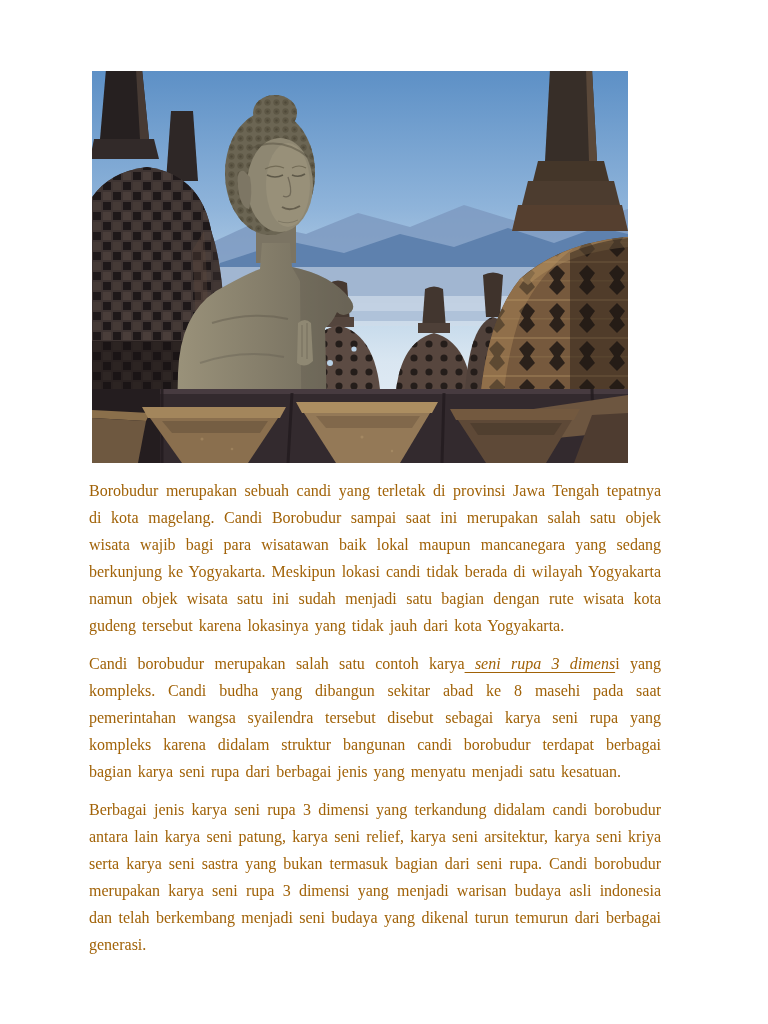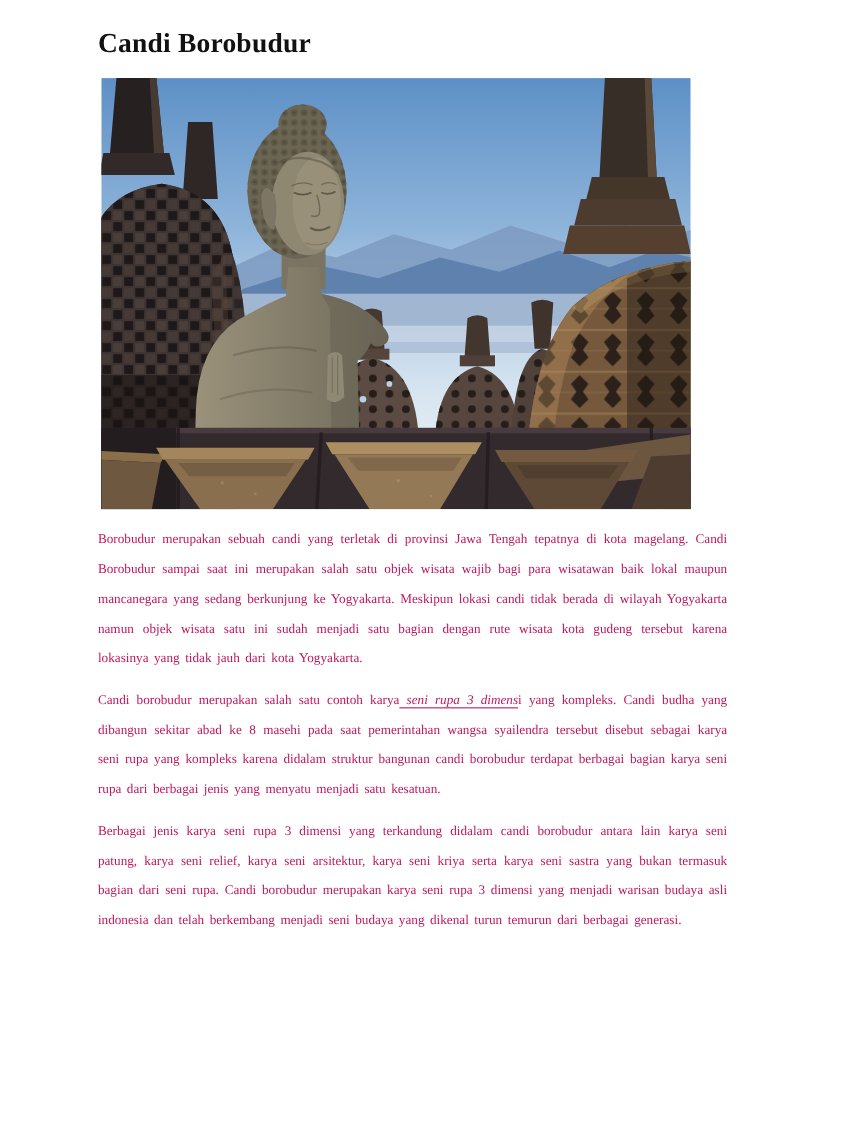--- a/index.html
+++ b/index.html
@@ -16,22 +16,22 @@
     font-size: 25px; font-weight: bold; letter-spacing: 0.2px; color: #111;
   }
   .photo {
     position: absolute; left: 92px; top: 71px;
     width: 536px; height: 392px; margin: 0; overflow: hidden;
   }
   .photo svg { display: block; width: 536px; height: 392px; }
   .textblock { position: absolute; left: 89px; top: 477px; width: 572px; }
   .textblock p {
     margin: 0 0 11px 0;
-    font-size: 12px; line-height: 27px;
-    text-align: justify; word-spacing: 2px; color: #be185d;
+    font-size: 16px; line-height: 27px;
+    text-align: justify; word-spacing: 2px; color: #a16207;
   }
   .u { text-decoration: underline; text-underline-offset: 3px; font-style: italic; }
 
   
   .f-skytop  { stop-color: var(--sky-top,  #5d90c6); }
   .f-skymid  { stop-color: #8fb4da; }
   .f-skylow  { stop-color: var(--sky-low,  #d9e6f1); }
   .f-skyend  { stop-color: #eaf1f7; }
   .f-stonelight { stop-color: var(--stone-light, #9a927a); }
   .f-stonedark  { stop-color: var(--stone-dark,  #6f695a); }
@@ -39,21 +39,20 @@
   .f-mtnear { fill: var(--mountain-near, #5a7dab); }
   .f-warm   { fill: var(--stupa-warm, #76593d); }
   .f-cup    { fill: var(--cup-tan,   #8a6f4e); }
   .f-wall   { fill: var(--wall-dark, #332a2e); }
 </style>
 <title>Candi Borobudur</title></head>
 <body>
 
 <div class="page">
 
-  <h1 class="title">Candi Borobudur</h1>
 
   <figure class="photo">
     <svg viewBox="0 0 536 392" preserveAspectRatio="none" aria-hidden="true">
       <defs>
         <linearGradient id="sky" x1="0" y1="0" x2="0" y2="1">
           <stop offset="0" class="f-skytop"></stop>
           <stop offset="0.35" class="f-skymid"></stop>
           <stop offset="0.58" stop-color="#bcd4e8"></stop>
           <stop offset="0.74" class="f-skylow"></stop>
           <stop offset="1" class="f-skyend"></stop>

